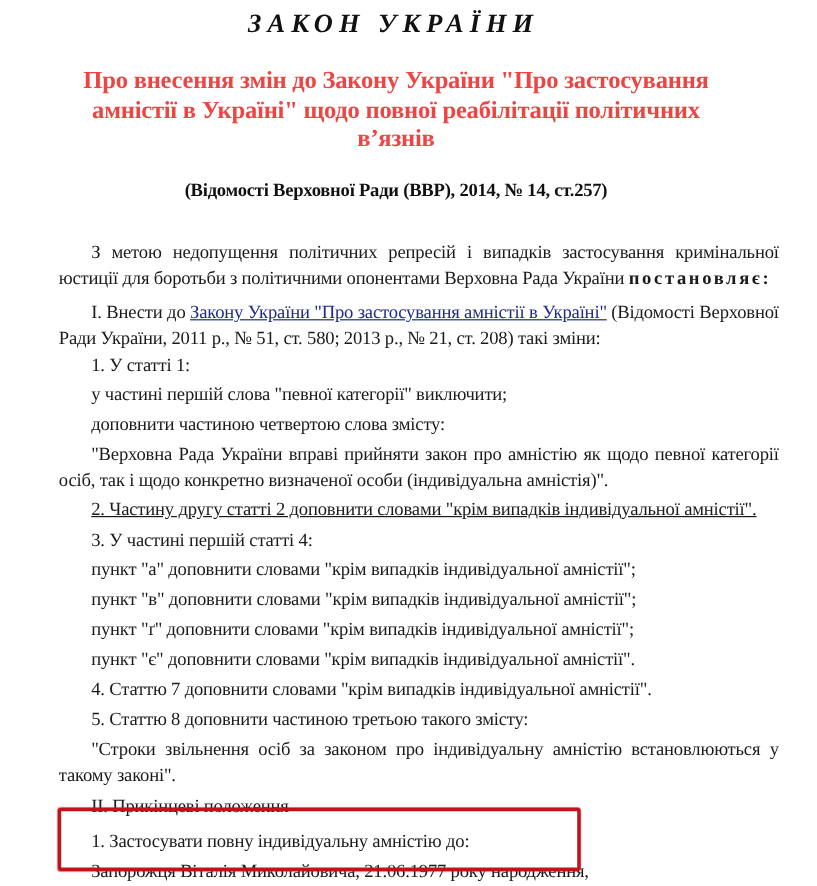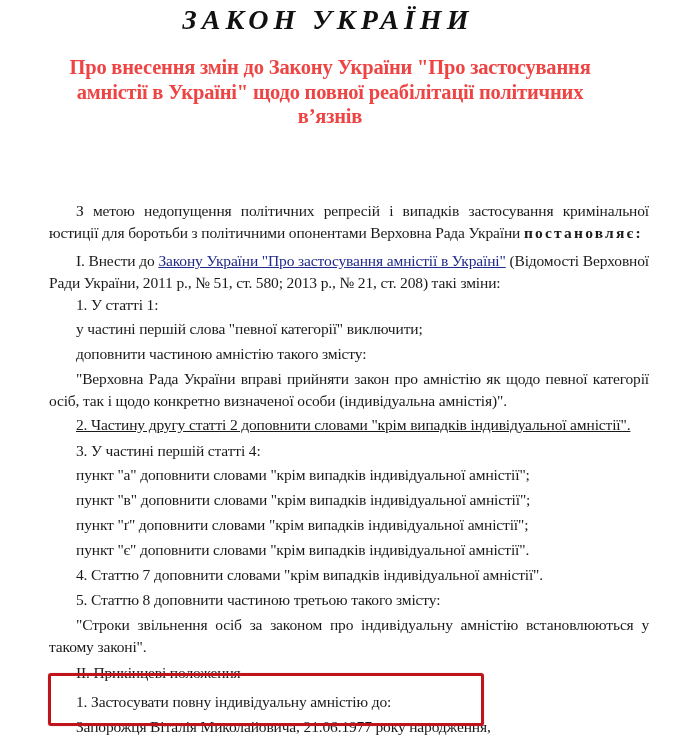--- a/index.html
+++ b/index.html
@@ -21,21 +21,21 @@
     top: 0;
     width: 681px;
     height: 738px;
   }
   .law-title {
     position: absolute;
     left: 0;
     top: 4px;
     width: 656px;
     text-align: center;
-    font-size: 28px;
+    font-size: 22px;
     font-weight: bold;
     font-style: italic;
     letter-spacing: 5px;
     color: #111;
     margin: 0;
     line-height: 32px;
   }
   .law-subtitle {
     position: absolute;
     left: 60px;
@@ -105,30 +105,31 @@
 </style>
 </head>
 <body>
 
 <div class="page">
 
   <h1 class="law-title">ЗАКОН УКРАЇНИ</h1>
 
   <h2 class="law-subtitle">Про внесення змін до Закону України "Про застосування амністії в Україні" щодо повної реабілітації політичних в’язнів</h2>
 
+  <div class="law-source">(Відомості Верховної Ради (ВВР), 2014, № 14, ст.257)</div>
 
   <div class="body-col" style="top:0;">
 
     <p class="p" style="top:184px;"><span>З метою недопущення політичних репресій і випадків застосування кримінальної юстиції для боротьби з політичними опонентами Верховна Рада України </span><span class="spaced-bold">постановляє:</span></p>
 
     <p class="p" style="top:234px;"><span>I. Внести до </span><a href="#" class="law-link">Закону України "Про застосування амністії в Україні"</a><span> (Відомості Верховної Ради України, 2011 р., № 51, ст. 580; 2013 р., № 21, ст. 208) такі зміни:</span></p>
 
     <p class="p" style="top:278px;">1. У статті 1:</p>
     <p class="p" style="top:302px;">у частині першій слова "певної категорії" виключити;</p>
-    <p class="p" style="top:327px;">доповнити частиною амністію такого змісту:</p>
+    <p class="p" style="top:327px;">доповнити частиною четвертою слова змісту:</p>
     <p class="p" style="top:352px;">"Верховна Рада України вправі прийняти закон про амністію як щодо певної категорії осіб, так і щодо конкретно визначеної особи (індивідуальна амністія)".</p>
     <p class="p" style="top:398px;text-decoration:underline;">2. Частину другу статті 2 доповнити словами "крім випадків індивідуальної амністії".</p>
     <p class="p" style="top:424px;">3. У частині першій статті 4:</p>
     <p class="p noindent" style="top:448px;">пункт "а" доповнити словами "крім випадків індивідуальної амністії";</p>
     <p class="p noindent" style="top:473px;">пункт "в" доповнити словами "крім випадків індивідуальної амністії";</p>
     <p class="p noindent" style="top:498px;">пункт "ґ" доповнити словами "крім випадків індивідуальної амністії";</p>
     <p class="p noindent" style="top:523px;">пункт "є" доповнити словами "крім випадків індивідуальної амністії".</p>
     <p class="p" style="top:548px;">4. Статтю 7 доповнити словами "крім випадків індивідуальної амністії".</p>
     <p class="p" style="top:573px;">5. Статтю 8 доповнити частиною третьою такого змісту:</p>
     <p class="p" style="top:598px;">"Строки звільнення осіб за законом про індивідуальну амністію встановлюються у такому законі".</p>

